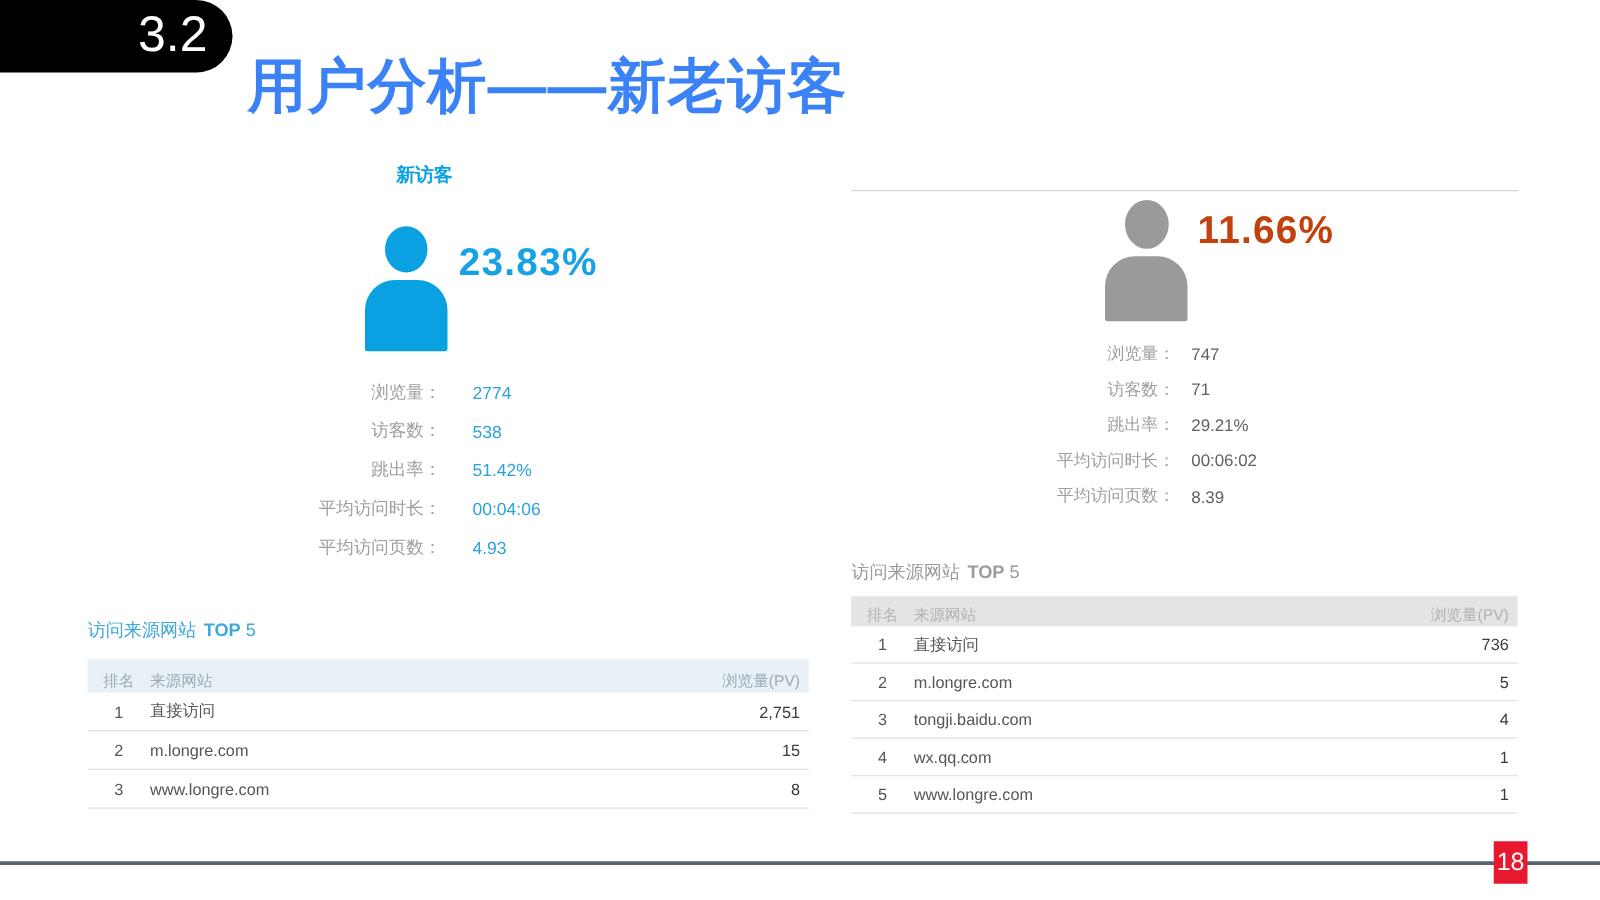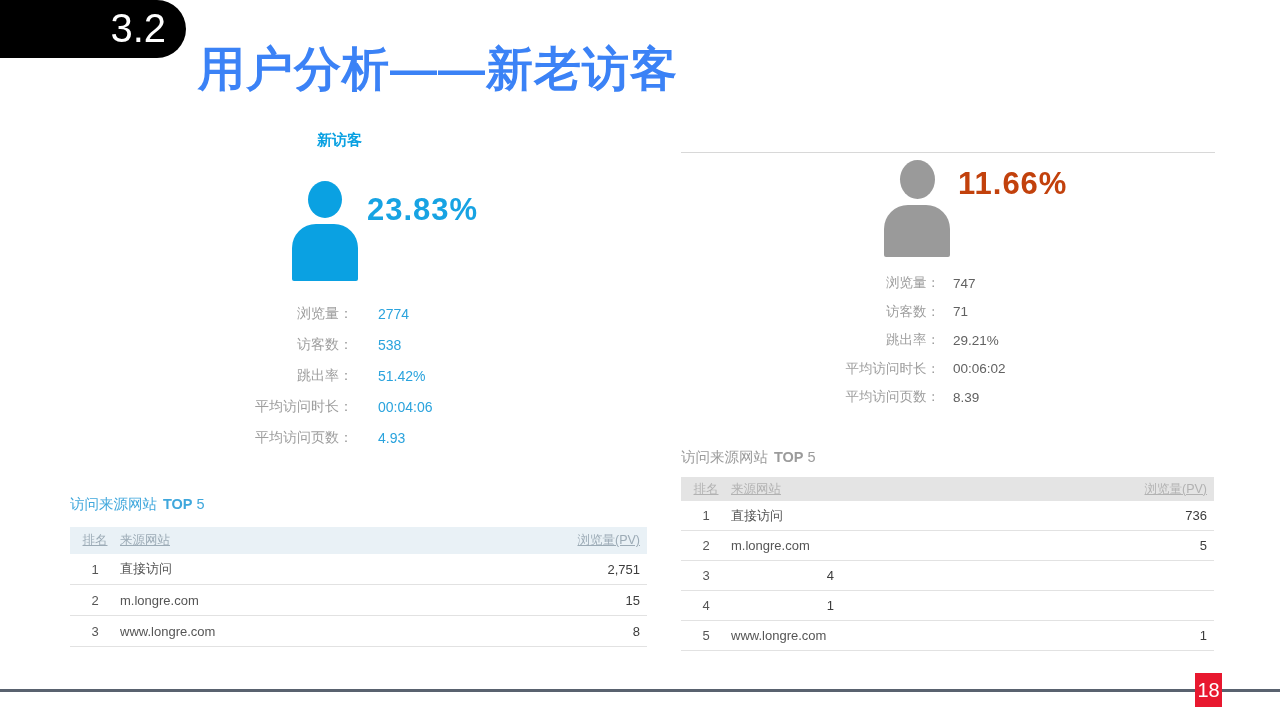--- a/index.html
+++ b/index.html
@@ -78,21 +78,21 @@
   .rv-stats .stat-value { margin-left:13px; color:#616161; }
 
   
   .tbl-title { position:absolute; font-size:14.5px; white-space:nowrap; }
   .tbl-title .t-top { font-weight:bold; margin-left:6px; }
   .tbl-title .t-n { margin-left:4px; }
   .tbl-title.blue-title { color:#3fa7dc; }
   .tbl-title.gray-title { color:#9b9b9b; }
 
   .src-table { position:absolute; font-size:13px; }
-  .tbl-head { display:flex; align-items:center;text-decoration:underline; }
+  .tbl-head { display:flex; align-items:flex-end; }
   .left-table .tbl-head {
     height:27px; background:#e9f1f6; color:#9cabb6; font-size:12.5px;
   }
   .right-table .tbl-head {
     height:24px; background:#e4e4e4; color:#b2b2b2; font-size:12.5px;
   }
   .tbl-row {
     display:flex; align-items:center;
     border-bottom:1px solid #e2e2e2;
     color:#555555;
@@ -238,24 +238,26 @@
       <span class="col-site">直接访问</span>
       <span class="col-pv">736</span>
     </div>
     <div class="tbl-row">
       <span class="col-rank">2</span>
       <span class="col-site">m.longre.com</span>
       <span class="col-pv">5</span>
     </div>
     <div class="tbl-row">
       <span class="col-rank">3</span>
+      <span class="col-site">tongji.baidu.com</span>
       <span class="col-pv">4</span>
     </div>
     <div class="tbl-row">
       <span class="col-rank">4</span>
+      <span class="col-site">wx.qq.com</span>
       <span class="col-pv">1</span>
     </div>
     <div class="tbl-row">
       <span class="col-rank">5</span>
       <span class="col-site">www.longre.com</span>
       <span class="col-pv">1</span>
     </div>
   </div>
 </div>
 

